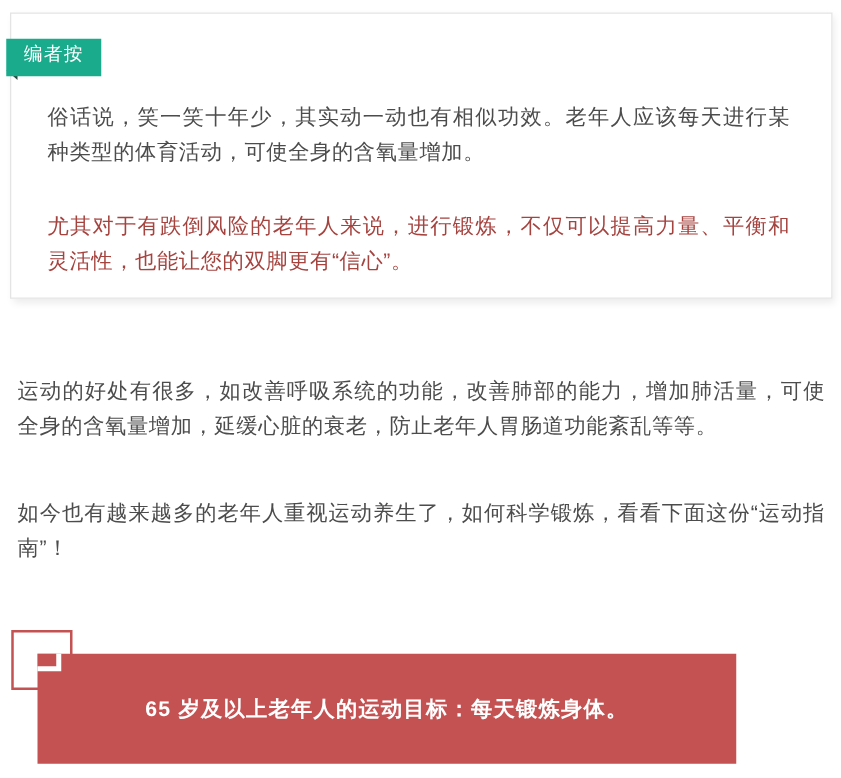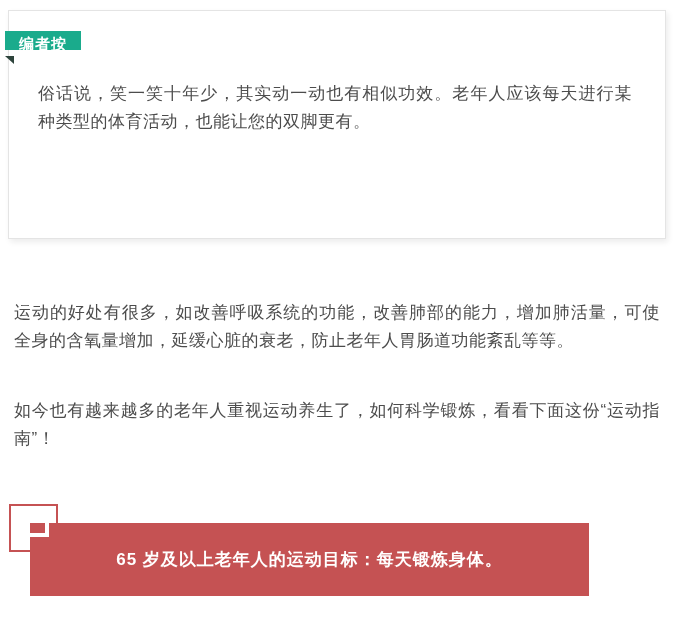--- a/index.html
+++ b/index.html
@@ -35,25 +35,25 @@
     letter-spacing: 0.5px;
   }
   .note-p1 { color: #4c4c4c; margin-bottom: 31px; }
   .note-p2 { color: #a5433f; }
 
   
   .badge {
     position: absolute;
     left: 5px;
     top: 31px;
-    height: 19px;
+    height: 30px;
     background: #1aab8c;
     color: #ffffff;
     font-size: 15px;
-    font-weight: bold;
+    font-weight: normal;
     line-height: 25px;
     padding: 0 14px;
     letter-spacing: 1px;
     z-index: 3;
   }
   .fold {
     position: absolute;
     left: 5px;
     top: 56px;
     width: 0;
@@ -89,21 +89,21 @@
     height: 48px;
     border: 2px solid #c55253;
     background: transparent;
     z-index: 1;
   }
   .banner {
     position: absolute;
     left: 30px;
     top: 523px;
     width: 559px;
-    height: 73px;
+    height: 88px;
     background: #c55253;
     z-index: 2;
     display: flex;
     align-items: center;
     justify-content: center;
   }
   .banner::before {
     content: "";
     position: absolute;
     left: 0;
@@ -129,21 +129,22 @@
     position: relative;
     z-index: 3;
   }
 </style>
 </head>
 <body>
 
 <div class="page">
 
   <section class="note-box">
-    <p class="note-p1">俗话说，笑一笑十年少，其实动一动也有相似功效。老年人应该每天进行某种类型的体育活动，也能让您的双脚更有。</p>
+    <p class="note-p1">俗话说，笑一笑十年少，其实动一动也有相似功效。老年人应该每天进行某种类型的体育活动，可使全身的含氧量增加。</p>
+    <p class="note-p2">尤其对于有跌倒风险的老年人来说，进行锻炼，不仅可以提高力量、平衡和灵活性，也能让您的双脚更有“信心”。</p>
   </section>
 
   <div class="badge">编者按</div>
   <div class="fold"></div>
 
   <div class="body-text">
     <p>运动的好处有很多，如改善呼吸系统的功能，改善肺部的能力，增加肺活量，可使全身的含氧量增加，延缓心脏的衰老，防止老年人胃肠道功能紊乱等等。</p>
     <p>如今也有越来越多的老年人重视运动养生了，如何科学锻炼，看看下面这份“运动指南”！</p>
   </div>
 

